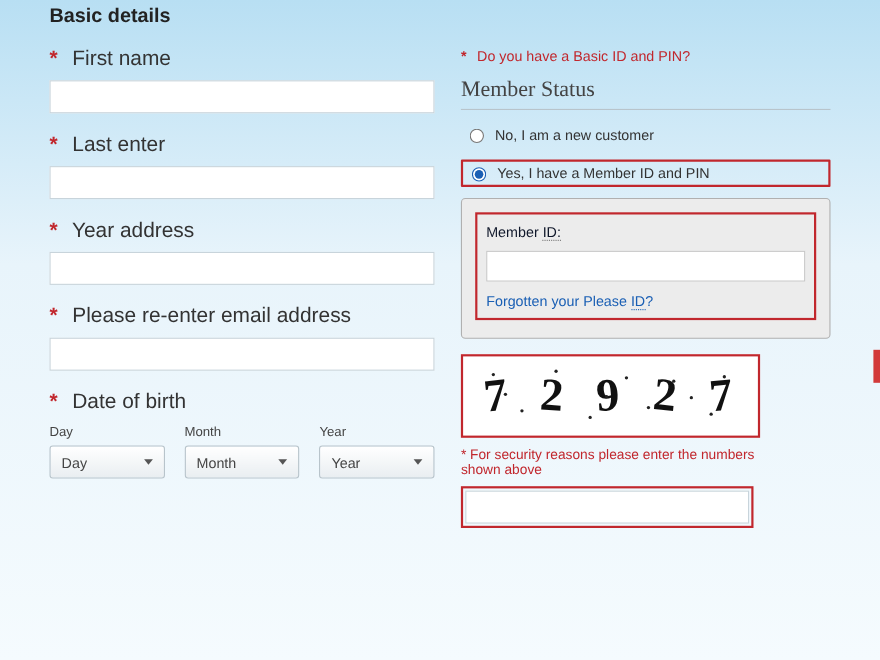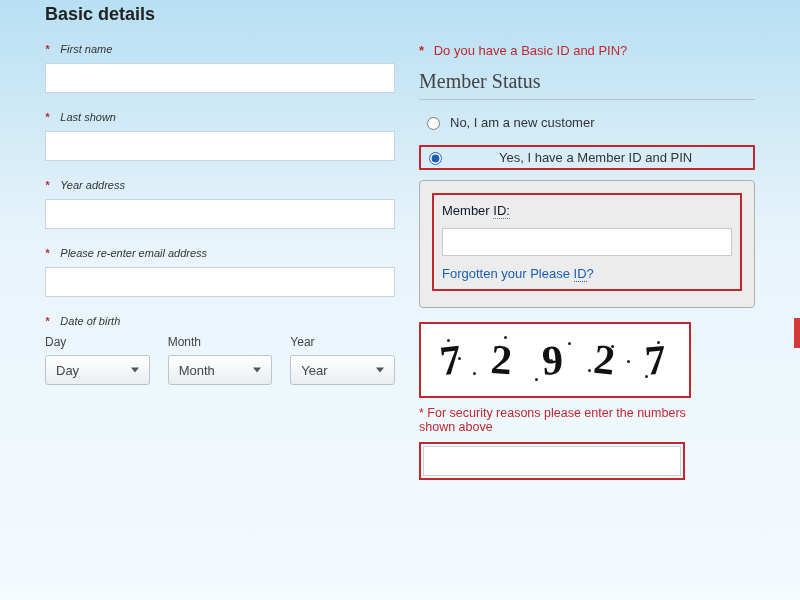--- a/index.html
+++ b/index.html
@@ -32,22 +32,21 @@
   .columns {
     display: flex;
     gap: 24px;
   }
   .col-left { flex: 0 0 350px; }
   .col-right { flex: 1; }
   .form-row { margin-bottom: 18px; }
   .label-line {
     margin-bottom: 8px;
     color: #333;
-    font-size: 11px;
-    font-style: italic;
+    font-size: 19px;
   }
   .req {
     color: #c1272d;
     font-weight: bold;
     margin-right: 8px;
   }
   input.text-input {
     width: 100%;
     height: 30px;
     border: 1px solid #c8d4db;
@@ -107,21 +106,20 @@
     color: #333;
     padding: 3px 6px;
   }
   .radio-row input[type=radio] {
     margin: 0 10px 0 2px;
     accent-color: #1a5fb4;
   }
   .radio-row.selected {
     border: 2px solid #c1272d;
     border-radius: 1px;
-    gap: 47px;
   }
   .member-panel {
     margin-top: 10px;
     border: 1px solid #b0b0b0;
     border-radius: 4px;
     background: #ececec;
     padding: 12px;
   }
   .inner-block { padding: 8px; margin-bottom: 4px; }
   .inner-block.highlighted {
@@ -231,21 +229,21 @@
           <div class="label-line">
             <span class="req">*</span>
             <span>First name</span>
           </div>
           <input class="text-input" type="text" style="">
         </div>
 
         <div class="form-row">
           <div class="label-line">
             <span class="req">*</span>
-            <span>Last shown</span>
+            <span>Last enter</span>
           </div>
           <input class="text-input" type="text" style="">
         </div>
 
         <div class="form-row">
           <div class="label-line">
             <span class="req">*</span>
             <span>Year address</span>
           </div>
           <input class="text-input" type="text" style="">

